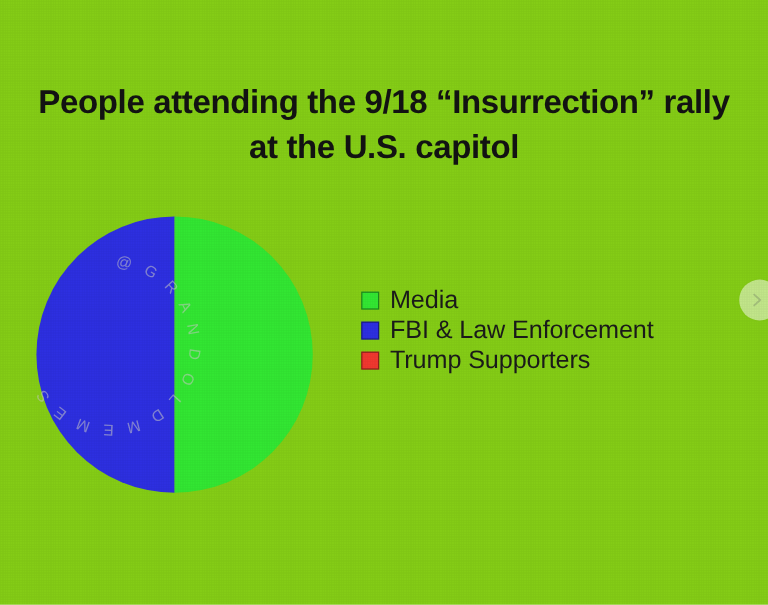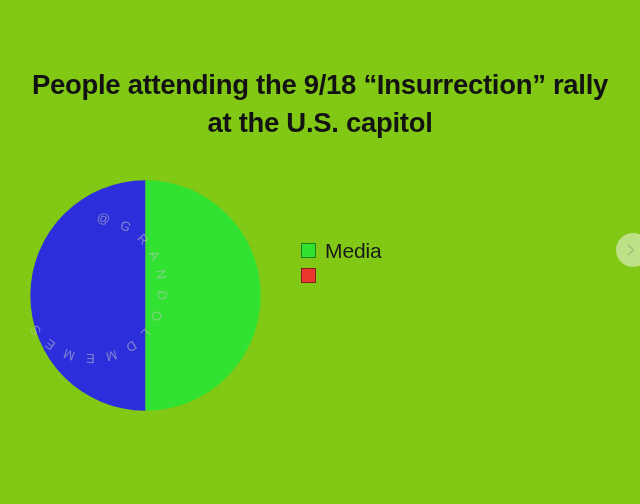--- a/index.html
+++ b/index.html
@@ -161,23 +161,28 @@
     </svg>
   </div>
 
   <div id="legend">
 
     <div class="legend-row">
       <span class="legend-swatch" style="background-color: rgb(50, 230, 50);"></span>
       <span class="legend-label">Media</span>
     </div>
 
+    <div class="legend-row">
+      <span class="legend-swatch" style="background-color: rgb(45, 47, 224);"></span>
+      <span class="legend-label">FBI &amp; Law Enforcement</span>
+    </div>
 
     <div class="legend-row">
       <span class="legend-swatch" style="background-color: rgb(240, 56, 47);"></span>
+      <span class="legend-label">Trump Supporters</span>
     </div>
 
   </div>
 
   <div id="carousel-next">
     <span>
       <svg width="14" height="14" viewBox="0 0 14 14">
         <polyline points="4.5,2.5 9.5,7 4.5,11.5" fill="none" stroke="#b9b9b9" stroke-width="1.6" stroke-linecap="round" stroke-linejoin="round"></polyline>
       </svg>
     </span>

